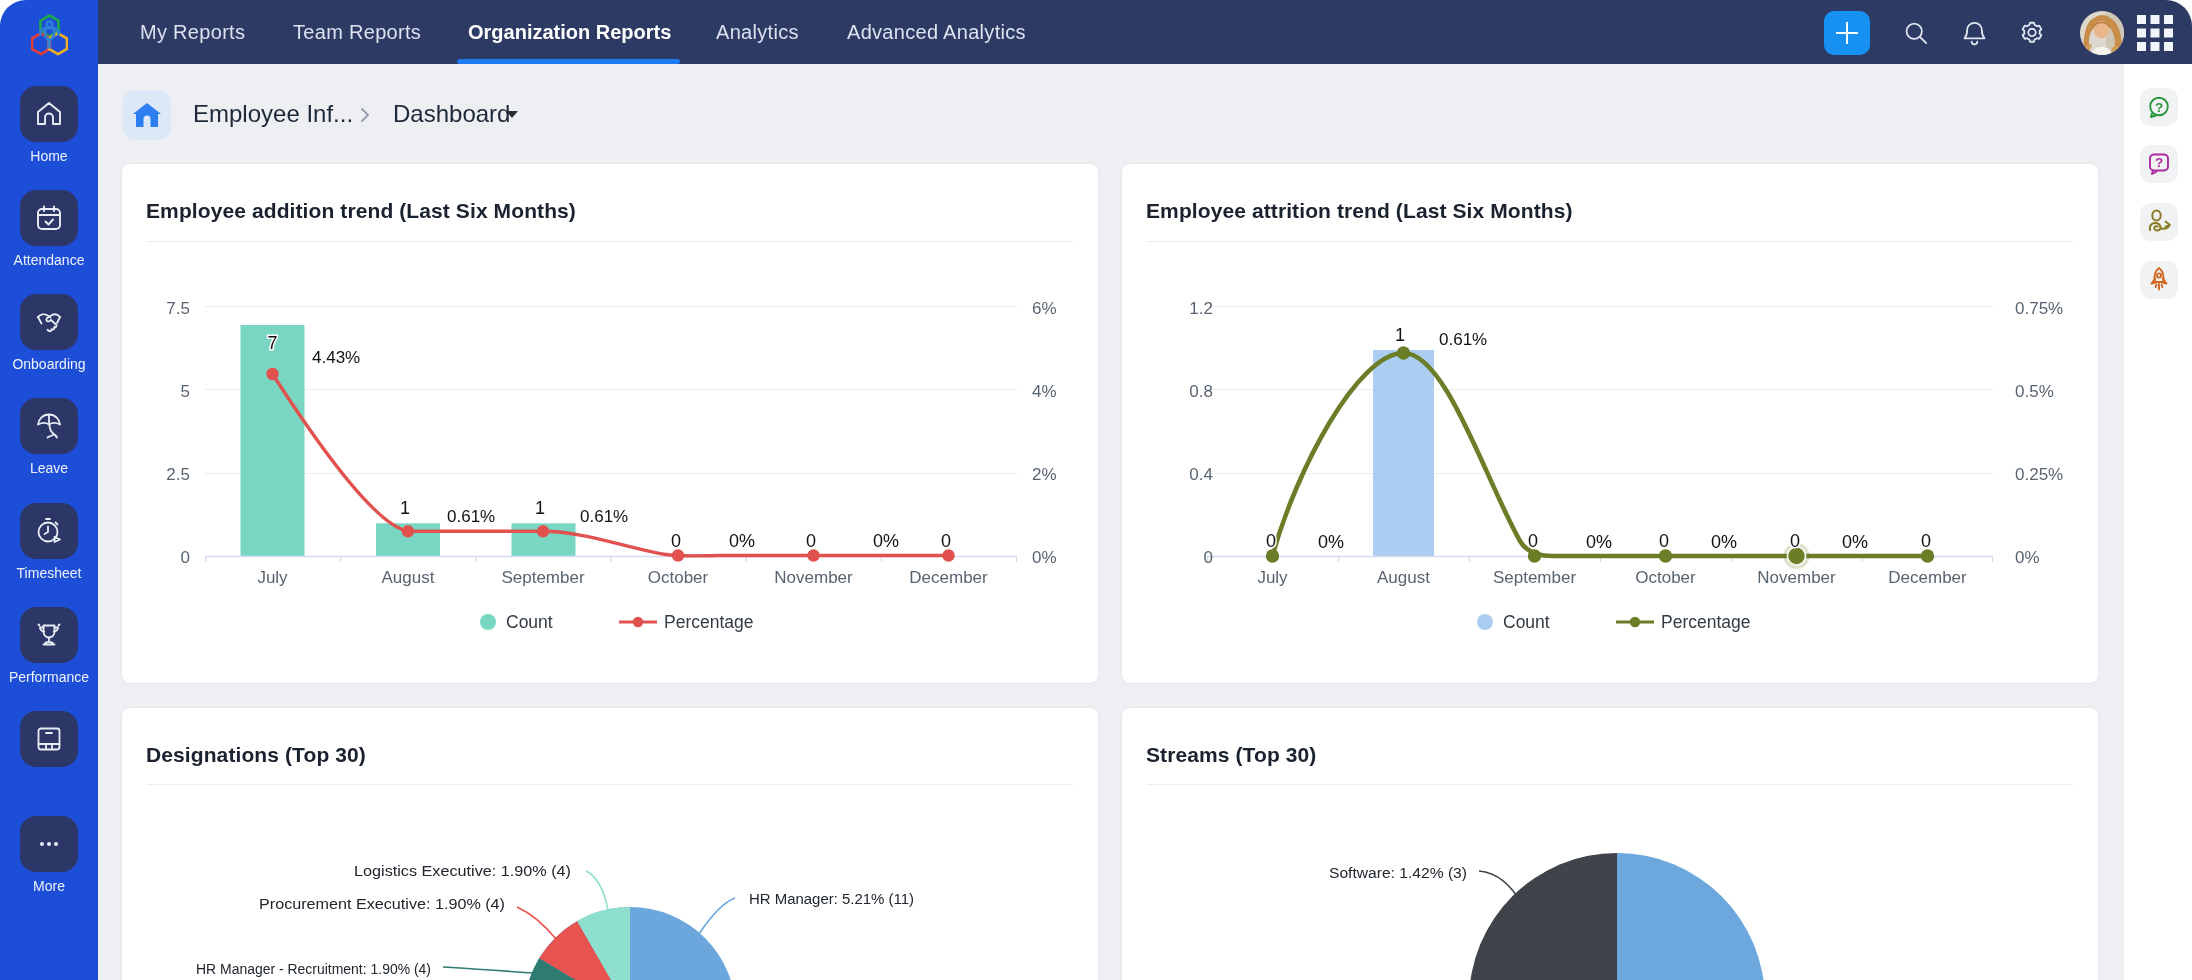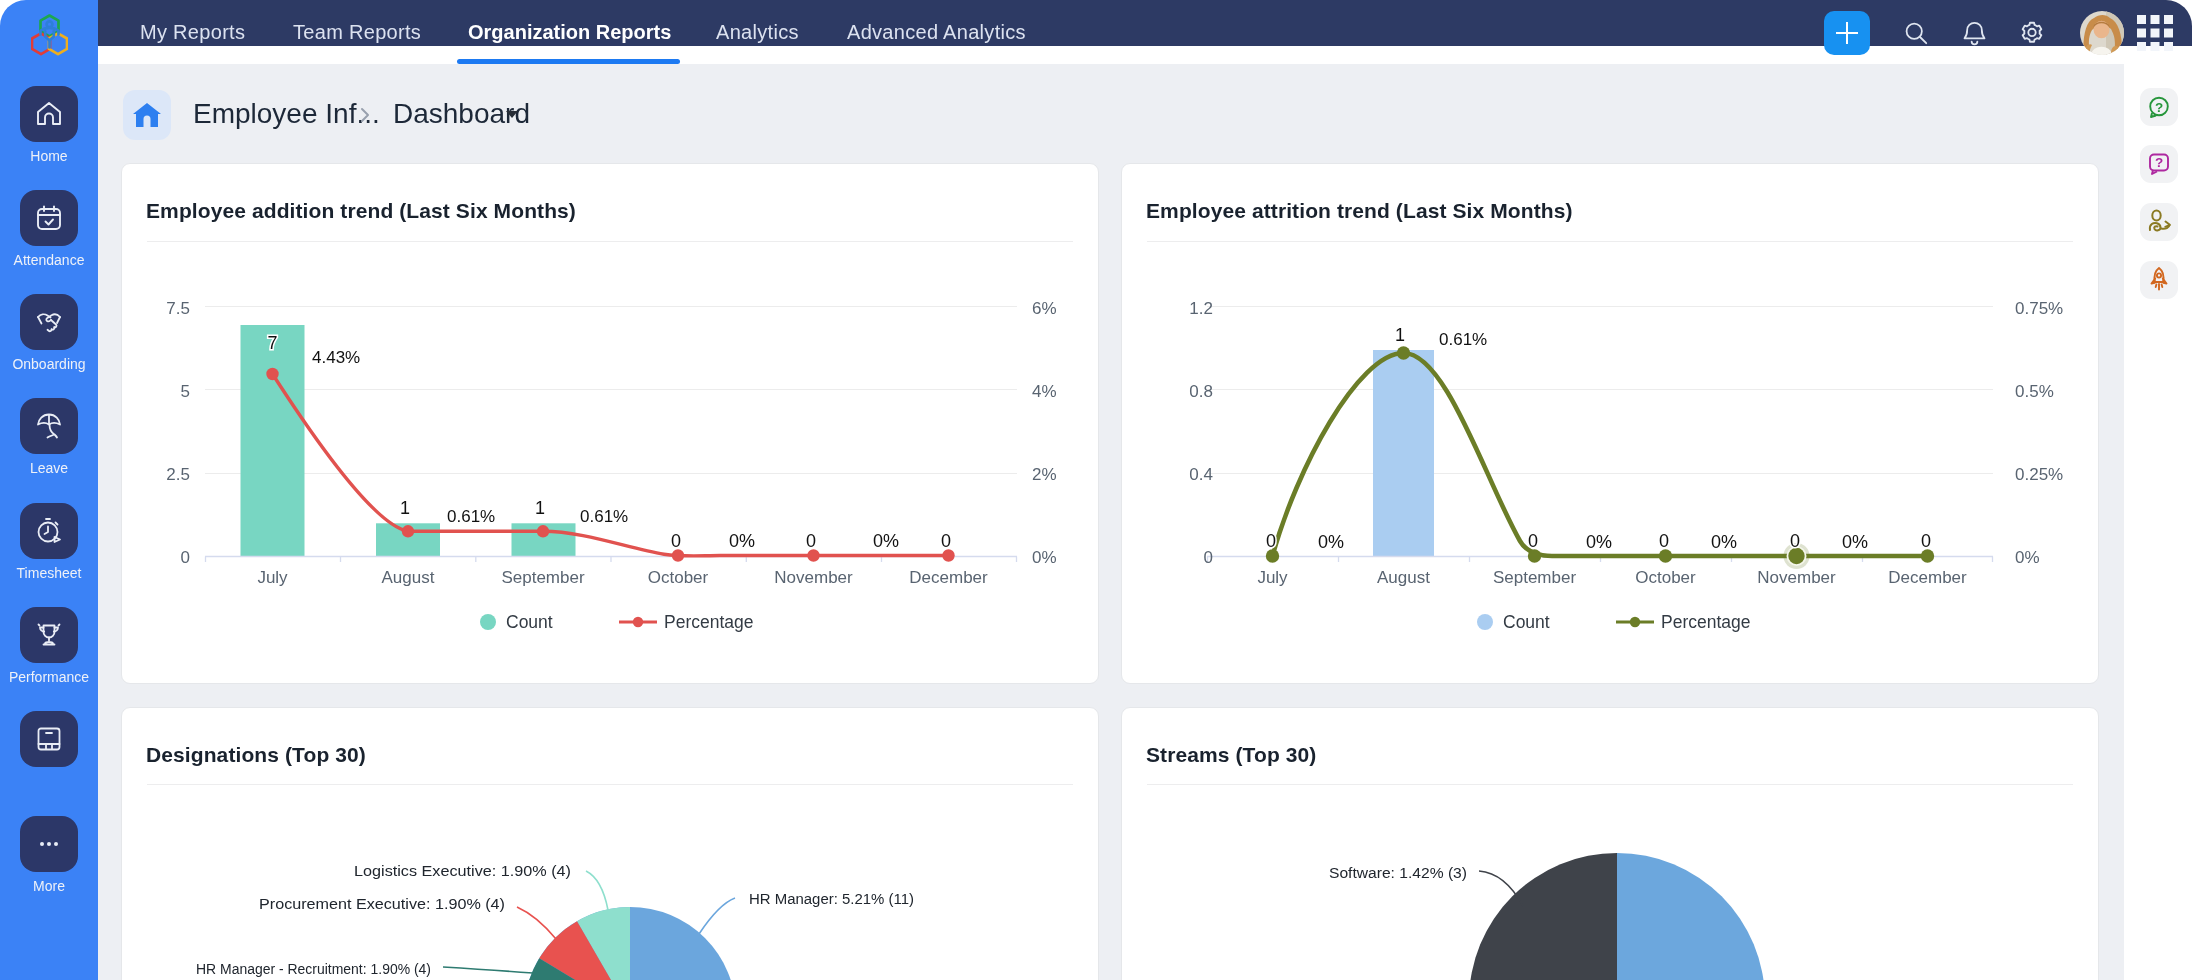--- a/index.html
+++ b/index.html
@@ -1,37 +1,37 @@
 <!DOCTYPE html>
 <html><head>
 <meta charset="utf-8">
 <style>
   * { margin:0; padding:0; box-sizing:border-box; }
   html,body { width:2192px; height:980px; background:#fff; font-family:"Liberation Sans", sans-serif; }
   #app { position:absolute; left:0; top:0; width:2192px; height:980px; border-radius:26px 26px 0 0; overflow:hidden; }
   
-  #side { position:absolute; left:0; top:0; width:98px; height:980px; background:#3b82f6; }
+  #side { position:absolute; left:0; top:0; width:98px; height:980px; background:#1d4ed8; }
   .stile { position:absolute; left:20px; width:58px; height:56px; background:#2c3768; border-radius:16px; }
   .slab { position:absolute; left:0; width:98px; text-align:center; color:#eef1f8; font-size:14px; }
   .sic { position:absolute; left:34px; }
   
-  #top { position:absolute; left:98px; top:0; width:2094px; height:46px; background:#2d3a64; }
+  #top { position:absolute; left:98px; top:0; width:2094px; height:64px; background:#2d3a64; }
   .tab { position:absolute; top:0; height:64px; line-height:64px; color:#dce2f0; font-size:20px; font-weight:400; letter-spacing:0.3px; white-space:nowrap; }
   .tab.active { color:#ffffff; font-weight:700; letter-spacing:0; }
   #underline { position:absolute; left:359px; top:59px; width:223px; height:5px; border-radius:3px; background:#1d7af2; }
   
   #content { position:absolute; left:98px; top:64px; width:2026px; height:916px; background:#edeff3; }
   #rail { position:absolute; left:2124px; top:64px; width:68px; height:916px; background:#ffffff; }
   .rtile { position:absolute; left:16px; width:38px; height:38px; background:#f1f2f4; border-radius:11px; }
   .card { position:absolute; background:#fff; border:1px solid #e5e7ea; border-radius:9px; }
   .ctitle { position:absolute; left:24px; top:35px; font-size:21px; font-weight:700; color:#19222e; letter-spacing:0.1px; }
   .cdiv { position:absolute; left:25px; right:25px; height:1px; background:#ededee; }
   
   #bc-home { position:absolute; left:25px; top:26px; width:48px; height:50px; background:#dce7f8; border-radius:12px; }
-  .bct { position:absolute; top:0; height:100px; line-height:100px; font-size:28px; color:#1d2838; }
+  .bct { position:absolute; top:0; height:100px; line-height:100px; font-size:24px; color:#1d2838; }
 </style>
 </head>
 <body>
 <div id="app">
   <div id="content"></div>
 
   <div style="position:absolute;left:98px;top:64px;width:2026px;height:100px;">
     <div id="bc-home"></div>
     <svg style="position:absolute;left:33px;top:37px;" width="32" height="28" viewBox="0 0 32 28">
       <path d="M16 2 L30 13 L27 13 L27 26 L19.5 26 L19.5 18 a3.5 3.5 0 0 0 -7 0 L12.5 26 L5 26 L5 13 L2 13 Z" fill="#2d7ff0"></path>

